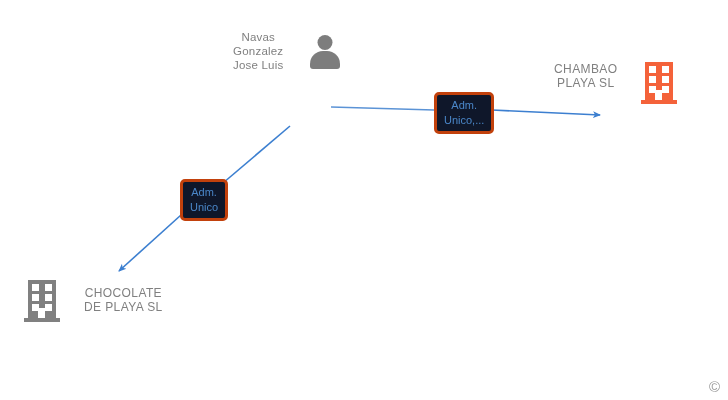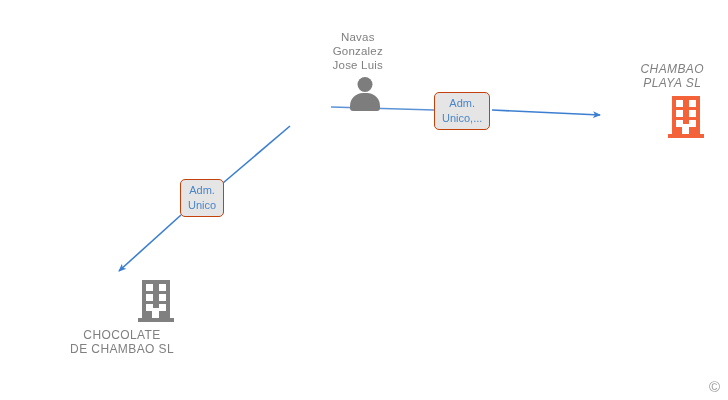--- a/index.html
+++ b/index.html
@@ -22,23 +22,24 @@
     left: 0;
     top: 0;
     width: 728px;
     height: 400px;
   }
 
   
   .node {
     position: absolute;
     display: flex;
-    flex-direction: column;
-    align-items: flex-end;
+    flex-direction: row;
+    align-items: flex-start;
     width: 150px;
+    gap: 24px;
   }
   .node-label {
     color: #808080;
     font-size: 11.5px;
     line-height: 14px;
     text-align: center;
     white-space: pre-line;
     letter-spacing: 0.2px;
   }
   .node-label.company {
@@ -122,35 +123,35 @@
     height: 10px;
     background: #ffffff;
   }
   .company-orange { color: #f4623a; }
   .company-gray   { color: #808080; }
 
   #node-chambao {
     left: 554px;
     top: 62px;
   }
-  #node-chambao .node-label { margin-bottom: 6px; font-style: italic; }
+  #node-chambao .node-label { margin-bottom: 6px; }
 
   #node-chocolate {
     left: 24px;
     top: 280px;
   }
   #node-chocolate .node-label { margin-top: 6px; }
 
   
   .edge-label {
     position: absolute;
     box-sizing: border-box;
-    border: 1px solid #c2410c;
+    border: 3px solid #c2410c;
     border-radius: 5px;
-    background: #e5e5e5;
+    background: #0f172a;
     color: #4a86c8;
     font-size: 11px;
     line-height: 15px;
     text-align: center;
     padding: 3px 7px;
     white-space: pre-line;
   }
   #edge-label-1 {
     left: 434px;
     top: 92px;
@@ -244,21 +245,21 @@
           <i></i>
           <i></i>
           <i></i>
           <i></i>
           <i></i>
       </span>
       <span class="bld-door"></span>
       <span class="bld-base"></span>
     </div>
     <div class="node-label company">CHOCOLATE
-DE CHAMBAO SL</div>
+DE PLAYA SL</div>
   </div>
 
   <div class="edge-label" id="edge-label-1">Adm.
 Unico,...</div>
   <div class="edge-label" id="edge-label-2">Adm.
 Unico</div>
 
   <div id="watermark">
     <span class="wm-c">©</span>
   </div>

